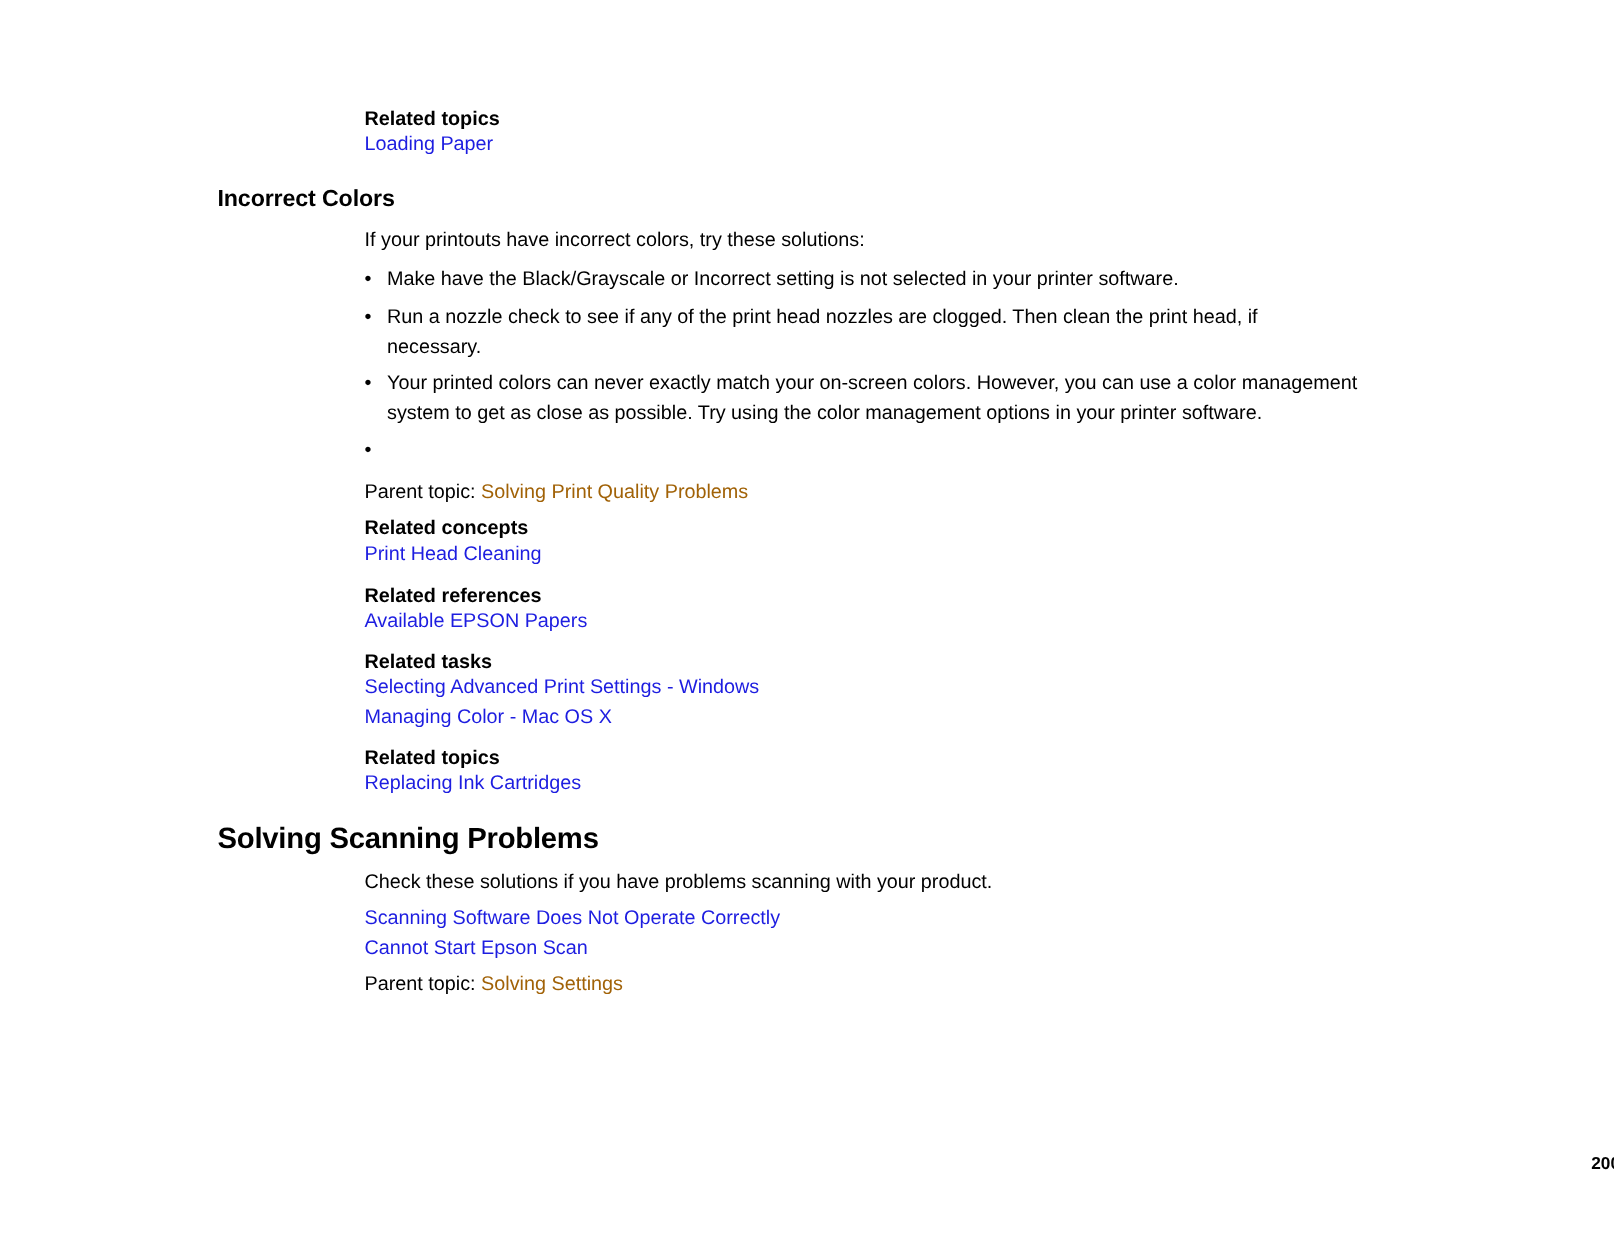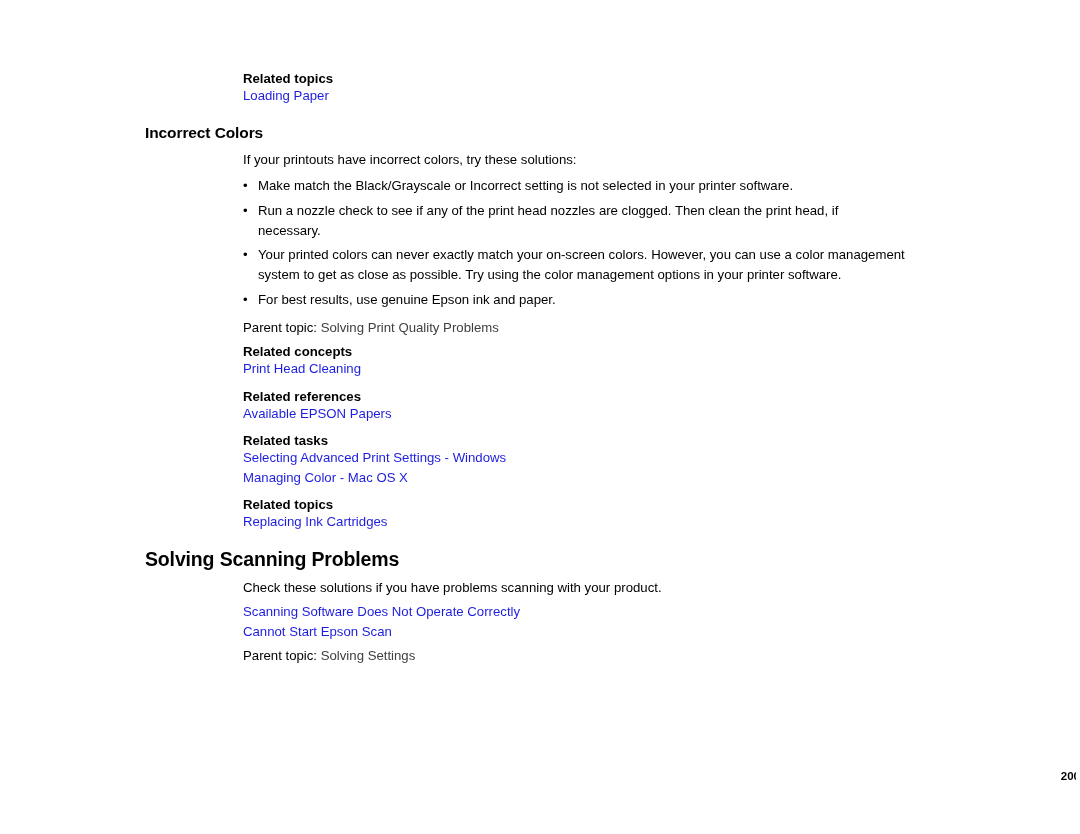--- a/index.html
+++ b/index.html
@@ -70,21 +70,21 @@
 
   
   .link {
     color: #1d1de0;
     font-size: 13.2px;
     line-height: 16.5px;
     text-decoration: none;
     display: block;
   }
   .link-inline {
-    color: #404040;
+    color: #a16207;
     font-size: 13.2px;
     text-decoration: none;
   }
   .rel-head {
     font-size: 13.2px;
     line-height: 16.5px;
     font-weight: bold;
     margin: 0;
     color: #000;
   }
@@ -118,36 +118,35 @@
   </div>
 
   <div class="blk body-col" style="left:0; top:152px; width:1080px;">
     <p class="p">If your printouts have incorrect colors, try these solutions:</p>
   </div>
 
   <div class="blk body-col" style="left:0; top:176px; width:660px;">
 
     <p class="bullet">
       <span class="dot">•</span>
-      <span><span>Make match the </span><span class="bold">Black/Grayscale</span><span> or </span><span class="bold">Incorrect</span><span> setting is not selected in your printer software.</span></span>
+      <span><span>Make have the </span><span class="bold">Black/Grayscale</span><span> or </span><span class="bold">Incorrect</span><span> setting is not selected in your printer software.</span></span>
     </p>
 
     <p class="bullet" style="margin-top:5px;">
       <span class="dot">•</span>
       <span><span>Run a nozzle check to see if any of the print head nozzles are clogged. Then clean the print head, if necessary.</span></span>
     </p>
 
     <p class="bullet" style="margin-top:5px; width:657px;">
       <span class="dot">•</span>
       <span><span>Your printed colors can never exactly match your on-screen colors. However, you can use a color management system to get as close as possible. Try using the color management options in your printer software.</span></span>
     </p>
 
     <p class="bullet" style="margin-top:5px;">
       <span class="dot">•</span>
-      <span><span>For best results, use genuine Epson ink and paper.</span></span>
     </p>
   </div>
 
   <div class="blk body-col" style="left:0; top:320px; width:1080px;">
     <p class="p"><span class="bold">Parent topic:</span><span> </span><a class="link-inline" href="#">Solving Print Quality Problems</a></p>
   </div>
 
   <div class="blk body-col" style="left:0; top:344px; width:1080px;">
     <div class="rel-head">Related concepts</div>
     <a class="link" href="#">Print Head Cleaning</a>

